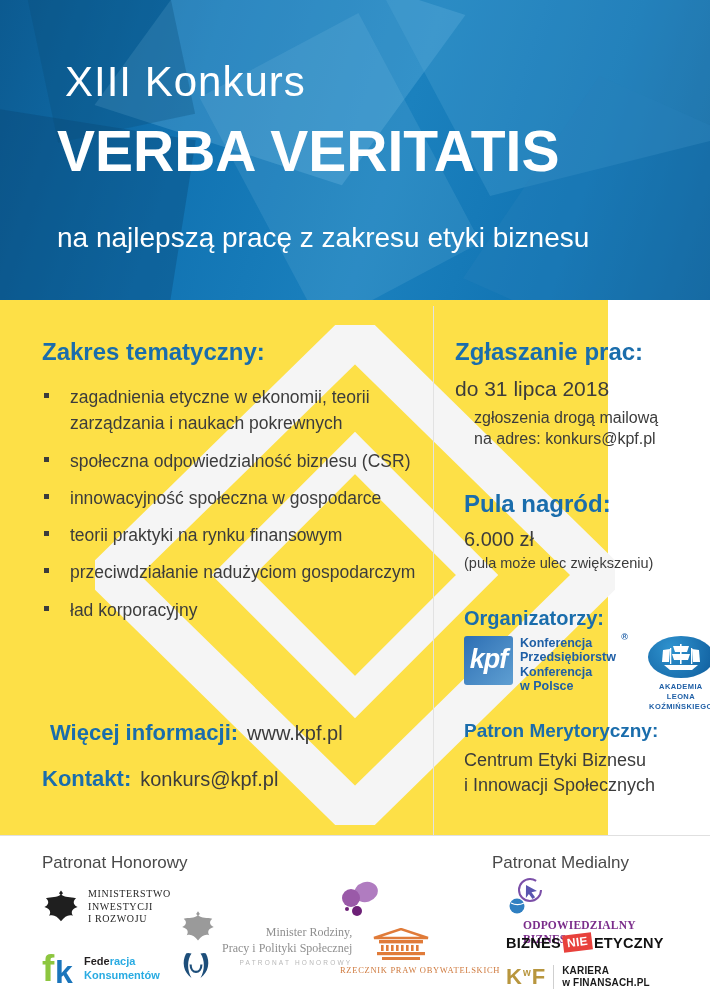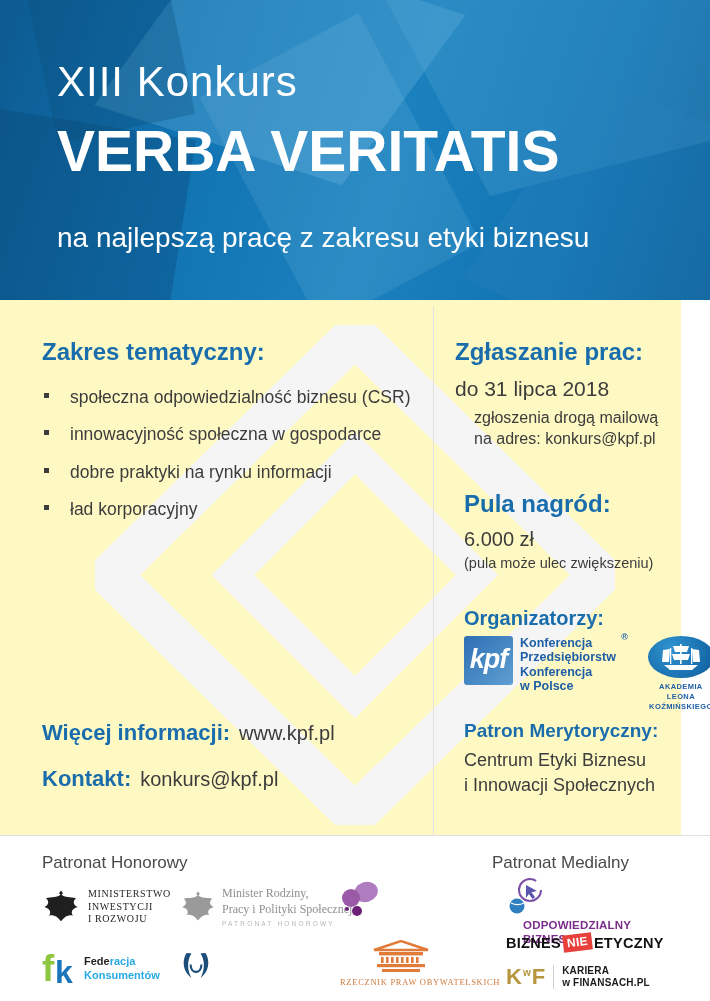--- a/index.html
+++ b/index.html
@@ -12,40 +12,40 @@
             background:linear-gradient(108deg,#0c5a90 0%,#1173b2 28%,#1b81be 55%,#1173b2 80%,#0d5f97 100%);
             overflow:hidden; }
   .header .shape { position:absolute; }
   .sh1 { left:150px; top:-40px; width:260px; height:200px; background:rgba(120,190,230,.28); transform:rotate(18deg) skewX(-18deg); }
   .sh2 { left:430px; top:-60px; width:300px; height:230px; background:rgba(90,170,215,.25); transform:rotate(-14deg) skewX(14deg); }
   .sh3 { left:-60px; top:120px; width:240px; height:220px; background:rgba(8,70,115,.35); transform:rotate(9deg); }
   .sh4 { left:520px; top:110px; width:260px; height:240px; background:rgba(40,130,185,.35); transform:rotate(24deg) skewX(-10deg); }
   .sh5 { left:250px; top:40px; width:180px; height:260px; background:rgba(150,205,235,.14); transform:rotate(-28deg); }
   .sh6 { left:40px; top:-30px; width:140px; height:160px; background:rgba(10,75,120,.30); transform:rotate(-12deg); }
   .header-text { position:absolute; left:57px; top:0; width:620px; color:#fff; z-index:2; }
-  .h-kicker { position:absolute; top:58px; left:0; font-size:42px; font-weight:300; letter-spacing:1px; }
+  .h-kicker { position:absolute; top:58px; left:8px; font-size:42px; font-weight:300; letter-spacing:1px; }
   .h-title  { position:absolute; top:118px; left:0; font-size:57px; font-weight:700; letter-spacing:0px; white-space:nowrap; }
   .h-sub    { position:absolute; top:222px; left:0; font-size:28px; font-weight:300; white-space:nowrap; }
 
   
-  .content { position:absolute; left:0; top:300px; width:681px; height:535px; background:#fef9c3; }
+  .content { position:absolute; left:0; top:300px; width:608px; height:535px; background:#fde047; }
   .v-divider { position:absolute; left:433px; top:6px; width:1px; height:529px; background:#e2e2e2; }
   .watermark { position:absolute; left:95px; top:25px; z-index:0; }
 
   .col-left { position:absolute; left:42px; top:0; width:375px; z-index:1; }
   .blue-h { color:#1a6dac; font-weight:700; }
   .h-topics { position:absolute; left:0; top:38px; font-size:24px; }
   .topic-list { position:absolute; left:0; top:84px; width:375px; }
   .topic { display:flex; margin-bottom:11px; }
   .bullet { flex:0 0 5px; width:5px; height:5px; background:#3c3c3c; margin:9px 21px 0 2px; }
   .topic-text { font-size:17.5px; line-height:1.5; color:#3c3c3c; }
   .info-line { position:absolute; left:0; white-space:nowrap; }
   .info-label { font-size:22px; font-weight:700; color:#1a6dac; }
   .info-value { font-size:20px; color:#3c3c3c; margin-left:9px; }
-  .more-info { top:420px; } .contact { top:466px; }
+  .more-info { top:420px;margin-left:8px; } .contact { top:466px; }
 
   .col-right { position:absolute; left:455px; top:0; width:240px; z-index:1; }
   .h-submit { position:absolute; left:0; top:38px; font-size:24px; }
   .deadline { position:absolute; left:0; top:77px; font-size:21px; color:#3c3c3c;text-align:center; }
   .submit-note { position:absolute; left:0; top:107px; font-size:16px; line-height:1.32; color:#3c3c3c;margin-left:19px; }
   .h-prize { position:absolute; left:9px; top:190px; font-size:24px; }
   .prize-amount { position:absolute; left:9px; top:228px; font-size:20px; color:#3c3c3c; }
   .prize-note { position:absolute; left:9px; top:255px; font-size:14.5px; color:#3c3c3c; }
   .h-org { position:absolute; left:9px; top:307px; font-size:20px; }
   .org-logos { position:absolute; left:9px; top:336px; width:230px; height:64px; display:flex; align-items:flex-start; }
@@ -63,36 +63,36 @@
 
   
   .footer { position:absolute; left:0; top:835px; width:710px; height:166px; background:#fff; border-top:1px solid #e0e0e0; }
   .pat-label { position:absolute; top:17px; font-size:17px; color:#4a4a4a; }
   .lab-hon { left:42px; } .lab-med { left:492px; }
 
   .logo { position:absolute; display:flex; align-items:center; }
   .logo-min1 { left:42px; top:50px; }
   .min-text1 { margin-left:8px; font-family:"Liberation Serif", serif; font-size:10px; font-weight:400; letter-spacing:.6px; color:#262626; line-height:1.25; }
   .logo-min2 { left:180px; top:50px; }
-  .min-text2 { margin-left:6px; text-align:left; font-family:"Liberation Serif", serif; font-size:12px; color:#8f8f8f; line-height:1.3; }
+  .min-text2 { margin-left:6px; text-align:right; font-family:"Liberation Serif", serif; font-size:12px; color:#8f8f8f; line-height:1.3;margin-top:39px; }
   .min-sub { margin-top:3px; font-size:6.5px; letter-spacing:2.2px; color:#b8b8b8; font-family:"Liberation Sans", sans-serif; }
   .logo-fob { left:340px; top:44px; }
   .fob-text { margin-left:4px; font-size:9px; font-weight:700; color:#8a268f; line-height:1.3; letter-spacing:.2px; }
   .logo-fk { left:42px; top:112px; }
   .fk-glyphs { position:relative; width:34px; height:40px; }
   .fk-f { position:absolute; left:0; top:0; font-size:37px; font-weight:700; color:#8dc63f; }
   .fk-k { position:absolute; left:13px; top:6px; font-size:32px; font-weight:700; color:#1b75bb; }
   .fk-text { margin-left:8px; font-size:11px; font-weight:700; line-height:1.3; }
   .fk-black { color:#231f20; } .fk-cyan { color:#29abe2; }
   .logo-parl { left:178px; top:112px; }
   .parl-text { margin-left:8px; font-size:11.5px; font-weight:700; color:#1d4e7a; line-height:1.35; }
-  .logo-rpo { left:340px; top:104px; display:block; text-align:left; width:122px; }
+  .logo-rpo { left:340px; top:92px; display:block; text-align:left; width:122px; }
   .rpo-caption { margin-top:3px; font-family:"Liberation Serif", serif; font-size:8.5px; color:#cf7a3e; letter-spacing:.7px; white-space:nowrap; }
   .logo-odp { left:506px; top:40px; display:block; }
-  .odp-text { margin-top:2px; font-size:11.5px; font-weight:800; line-height:1.25; letter-spacing:.2px; margin-left:17px; }
+  .odp-text { margin-top:2px; font-size:11.5px; font-weight:800; line-height:1.25; letter-spacing:.2px; margin-left:17px;font-family:Liberation Serif, serif; }
   .odp-purple { color:#7b2d8b; } .odp-blue { color:#2e9bd6; }
   .logo-bne { left:506px; top:98px; font-size:14.5px; font-weight:800; color:#111; letter-spacing:.3px; align-items:center; }
   .bne-nie { display:inline-block; background:#e8413c; color:#fff; font-size:12px; padding:1px 4px 2px; margin:0 2px; transform:rotate(-7deg); }
   .logo-kwf { left:506px; top:128px; align-items:center; }
   .kwf-letters { color:#b8963e; font-weight:700; font-size:22px; display:flex; align-items:flex-start; }
   .kwf-w { font-size:10px; margin:3px 1px 0; }
   .kwf-bar { width:1px; height:24px; background:#cfcfcf; margin:0 8px; }
   .kwf-caption { font-size:10px; font-weight:800; color:#1a1a1a; line-height:1.2; letter-spacing:.2px; }
   svg { display:block; }
 </style>
@@ -120,29 +120,37 @@
       <polygon points="260,10 505,250 260,490 15,250" fill="none" stroke="#f5f5f5" stroke-width="42"></polygon>
       <polygon points="260,128 382,250 260,372 138,250" fill="none" stroke="#f5f5f5" stroke-width="30"></polygon>
     </svg>
     <div class="v-divider"></div>
 
     <div class="col-left">
       <div class="blue-h h-topics">Zakres tematyczny:</div>
       <div class="topic-list">
         <div class="topic">
             <span class="bullet"></span>
+            <span class="topic-text">zagadnienia etyczne w ekonomii, teorii zarządzania i naukach pokrewnych</span>
+          </div>
+        <div class="topic">
+            <span class="bullet"></span>
             <span class="topic-text">społeczna odpowiedzialność biznesu (CSR)</span>
           </div>
         <div class="topic">
             <span class="bullet"></span>
             <span class="topic-text">innowacyjność społeczna w gospodarce</span>
           </div>
         <div class="topic">
             <span class="bullet"></span>
-            <span class="topic-text">dobre praktyki na rynku informacji</span>
+            <span class="topic-text">teorii praktyki na rynku finansowym</span>
+          </div>
+        <div class="topic">
+            <span class="bullet"></span>
+            <span class="topic-text">przeciwdziałanie nadużyciom gospodarczym</span>
           </div>
         <div class="topic">
             <span class="bullet"></span>
             <span class="topic-text">ład korporacyjny</span>
           </div>
       </div>
       <div class="info-line more-info">
         <span class="info-label">Więcej informacji:</span><span class="info-value">www.kpf.pl</span>
       </div>
       <div class="info-line contact">

